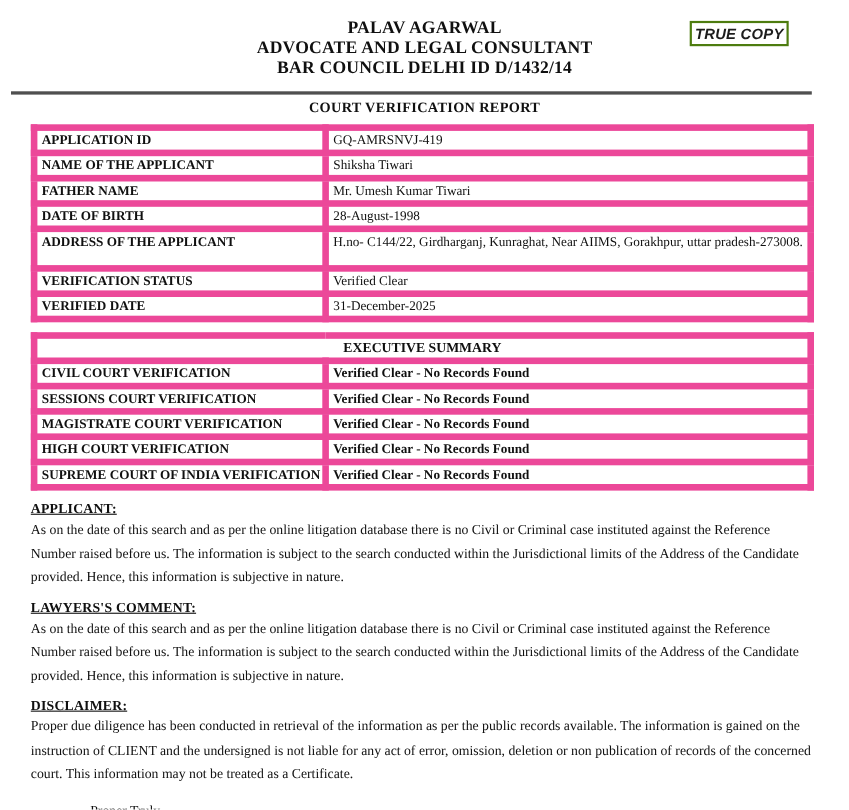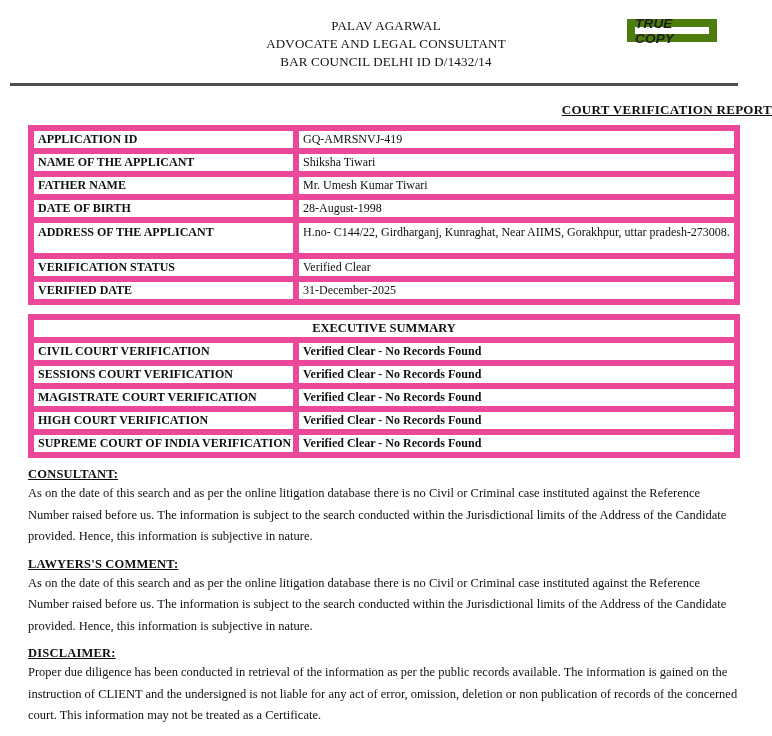--- a/index.html
+++ b/index.html
@@ -9,47 +9,46 @@
     background: #ffffff;
     font-family: "Liberation Serif", serif;
     color: #101010;
   }
   .page { position: relative; width: 772px; height: 736px; overflow: hidden; }
 
   
   .letterhead {
     padding-top: 17px;
     text-align: center;
-    font-weight: normal;
-    font-size: 13px;
+    font-weight: bold;
+    font-size: 16px;
     line-height: 18px;
     letter-spacing: 0.2px;
   }
   .true-copy {
     position: absolute;
     top: 19px; left: 627px;
     width: 90px; height: 23px;
-    border: 8px solid #4d7c0f;
+    border: 2px solid #4d7c0f;
     display: flex; align-items: center; justify-content: center;
     font-family: "Liberation Sans", sans-serif;
     font-style: italic; font-weight: bold;
     font-size: 13.5px; letter-spacing: 0.2px;
     color: #1c1c1c;
     background: #fff;
   }
   .top-rule {
     height: 3px;
     background: #4f4f4f;
     margin: 12px 34px 0 10px;
   }
   .report-title {
-    margin-top: 16px;
-    text-align: right;
+    margin-top: 4px;
+    text-align: center;
     font-weight: bold;
-    text-decoration: underline;
     font-size: 13px;
     letter-spacing: 0.3px;
   }
 
   
   table {
     border-collapse: collapse;
     table-layout: fixed;
     width: 712px;
     margin-left: 28px;
@@ -180,21 +179,21 @@
         <td class="cell-value">Verified Clear - No Records Found</td>
       </tr>
       <tr>
         <td class="cell-label">SUPREME COURT OF INDIA VERIFICATION</td>
         <td class="cell-value">Verified Clear - No Records Found</td>
       </tr>
     </tbody>
   </table>
 
   <div class="section">
-    <div class="section-heading">CONSULTANT:</div>
+    <div class="section-heading">APPLICANT:</div>
     <p class="section-body">As on the date of this search and as per the online litigation database there is no Civil or Criminal case instituted against the Reference Number raised before us. The information is subject to the search conducted within the Jurisdictional limits of the Address of the Candidate provided. Hence, this information is subjective in nature.</p>
   </div>
 
   <div class="section">
     <div class="section-heading">LAWYERS'S COMMENT:</div>
     <p class="section-body">As on the date of this search and as per the online litigation database there is no Civil or Criminal case instituted against the Reference Number raised before us. The information is subject to the search conducted within the Jurisdictional limits of the Address of the Candidate provided. Hence, this information is subjective in nature.</p>
   </div>
 
   <div class="section">
     <div class="section-heading">DISCLAIMER:</div>

